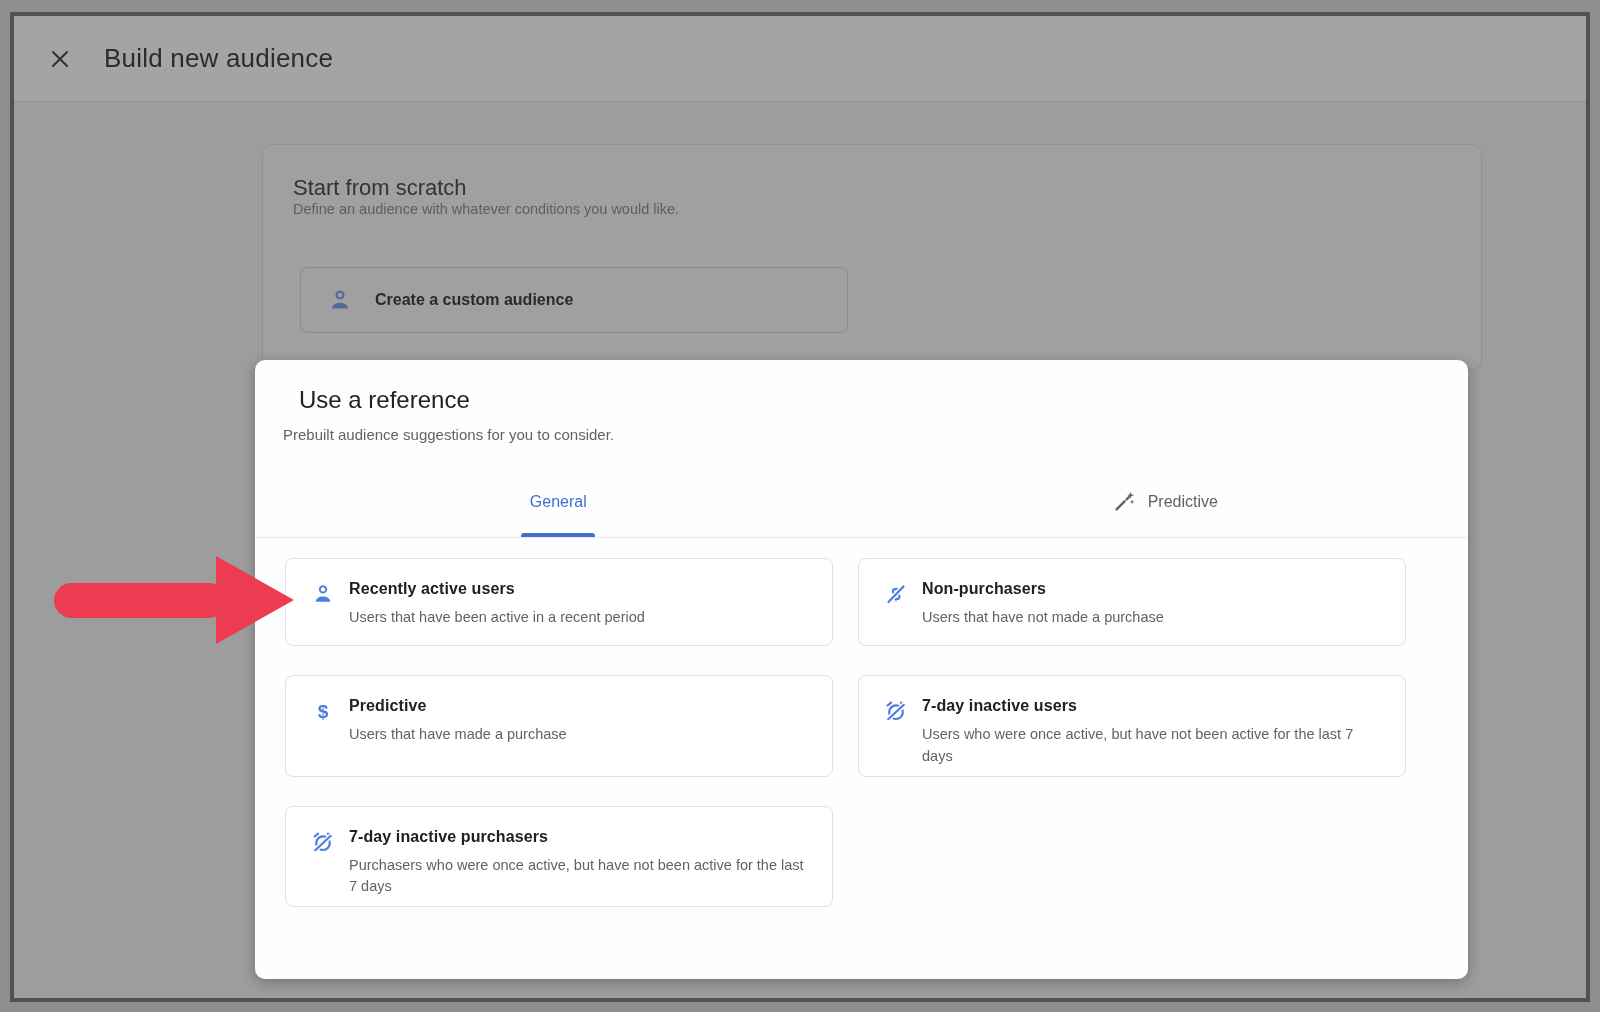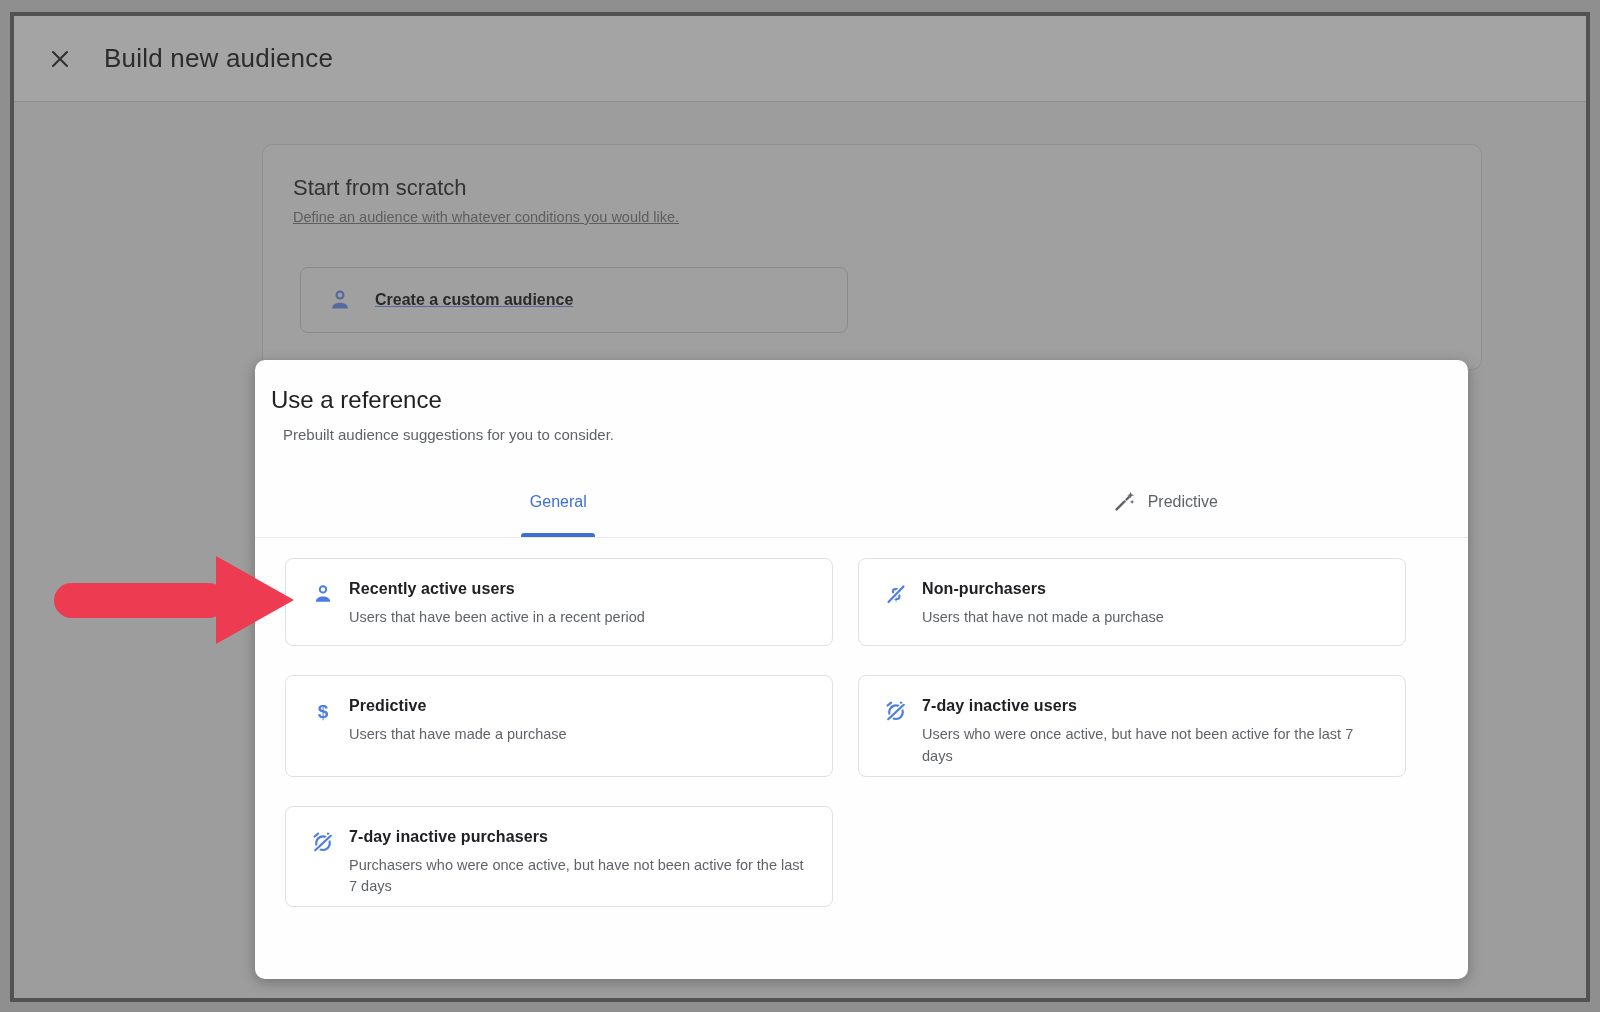--- a/index.html
+++ b/index.html
@@ -43,47 +43,46 @@
   .scratch-card {
     position: absolute;
     left: 248px; top: 128px;
     width: 1220px; height: 226px;
     background: #a0a0a0;
     border: 1px solid #909090;
     border-radius: 10px;
     padding: 30px;
   }
   .scratch-title { font-size: 22px; color: #333333; }
-  .scratch-desc  { margin-top: 8px; font-size: 14.5px; color: #5e5e5e; text-decoration: underline; }
+  .scratch-desc  { margin-top: 0; font-size: 14.5px; color: #5e5e5e; }
   .scratch-btn {
     position: absolute;
     left: 37px; top: 122px;
     width: 548px; height: 66px;
     border: 1px solid #8b8b8b;
     border-radius: 8px;
     display: flex; align-items: center;
     padding-left: 26px;
     gap: 22px;
     cursor: pointer;
     color: #56699f;
-    text-decoration: underline;
   }
   .scratch-btn-label { font-size: 16px; font-weight: bold; color: #2a2a2a; }
 
   
   .spotlight {
     position: absolute;
     left: 255px; top: 360px;
     width: 1213px; height: 619px;
     background: #fefefe;
     border-radius: 10px;
     box-shadow: 0 3px 14px rgba(0,0,0,0.28);
   }
   .ref-title {
-    position: absolute; left: 16px; top: 26px;
+    position: absolute; left: 44px; top: 26px;
     font-size: 24px; color: var(--text-primary, #202124);
   }
   .ref-desc {
     position: absolute; left: 28px; top: 66px;
     font-size: 15px; color: var(--text-secondary, #5f6368);
   }
   .tabs {
     position: absolute;
     left: 0; right: 0; top: 106px;
     height: 72px;

